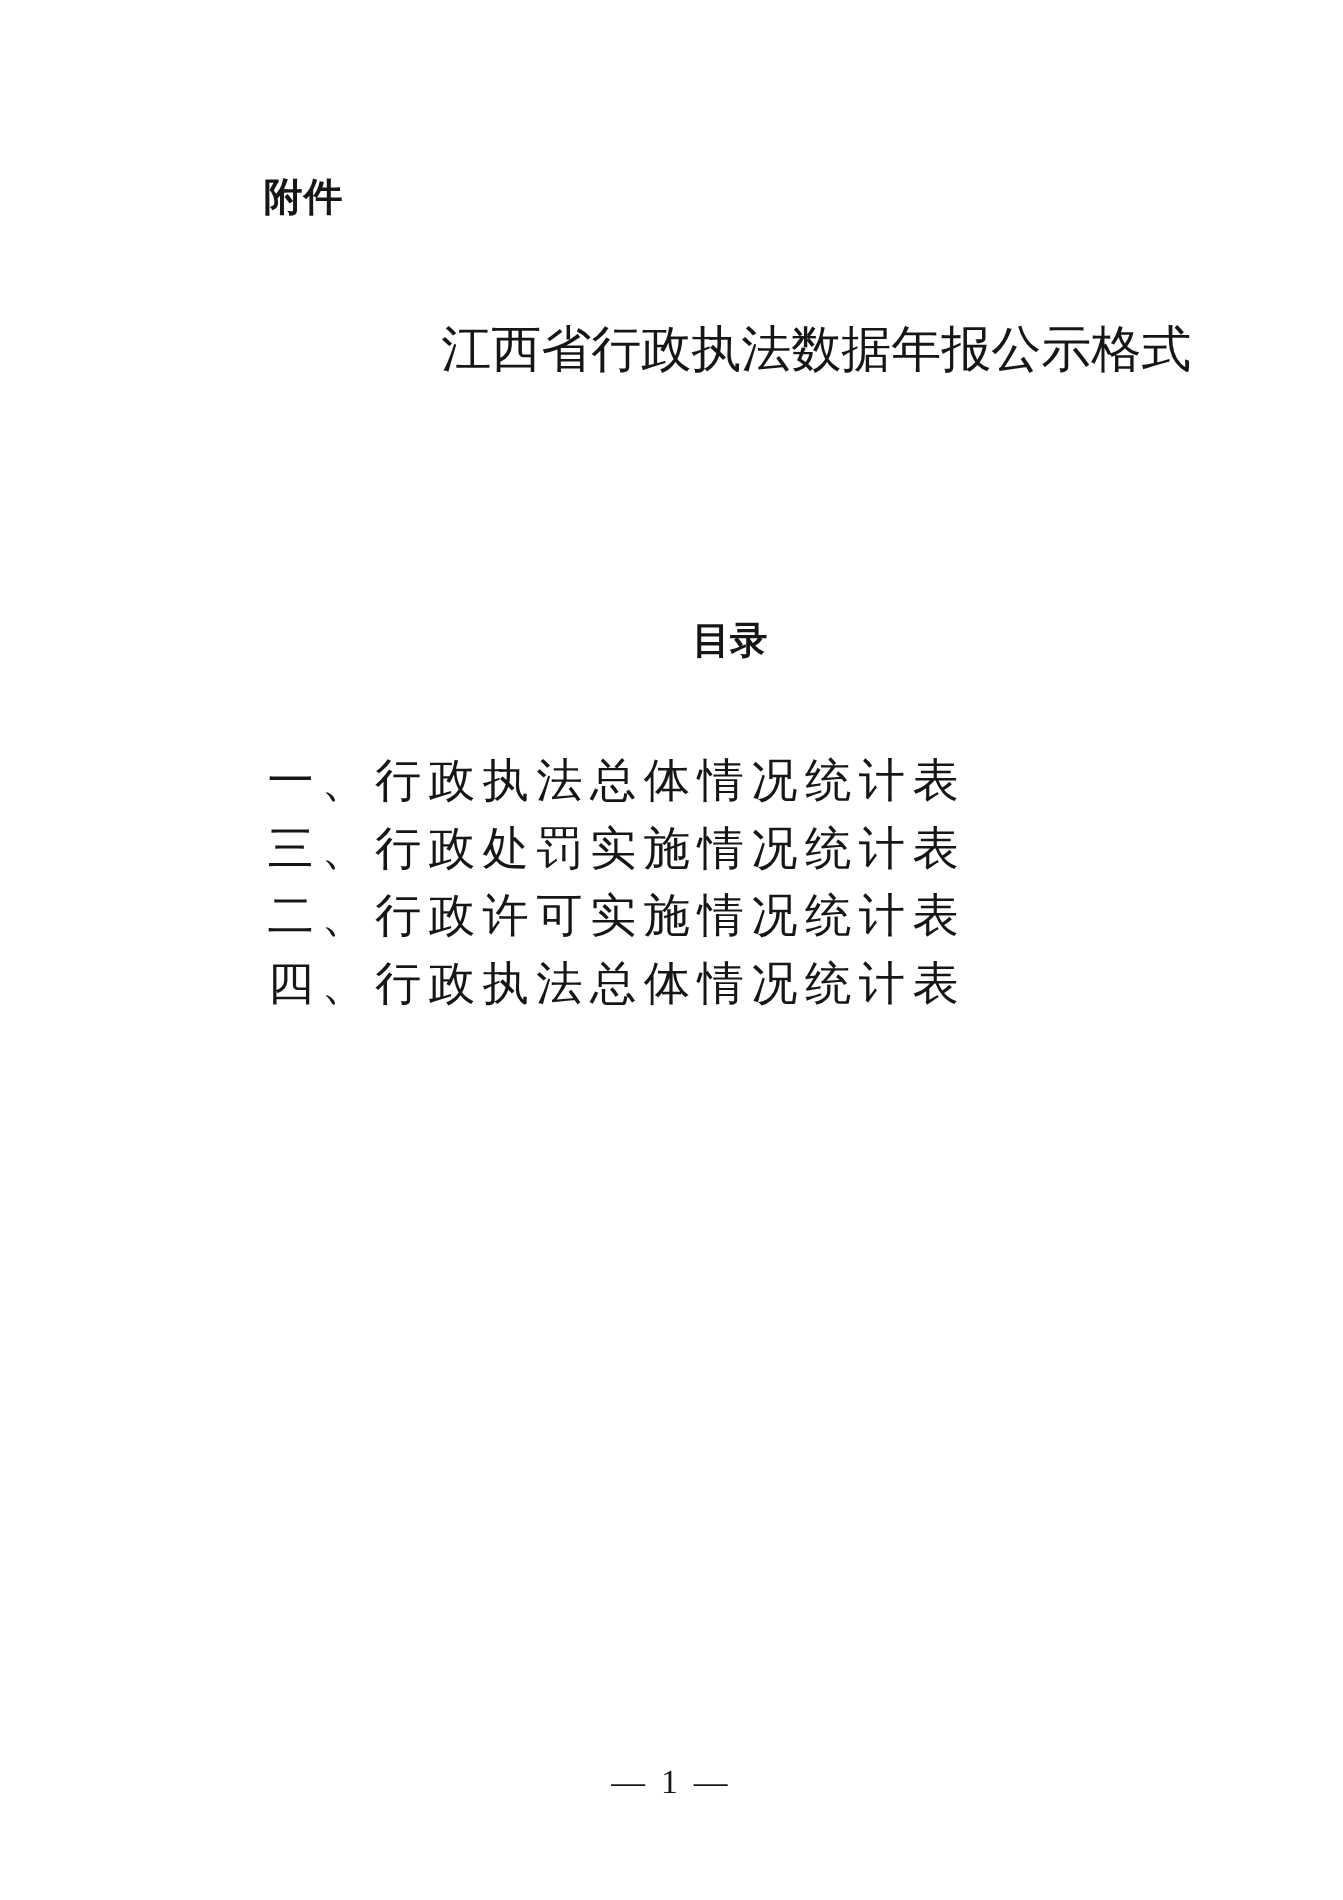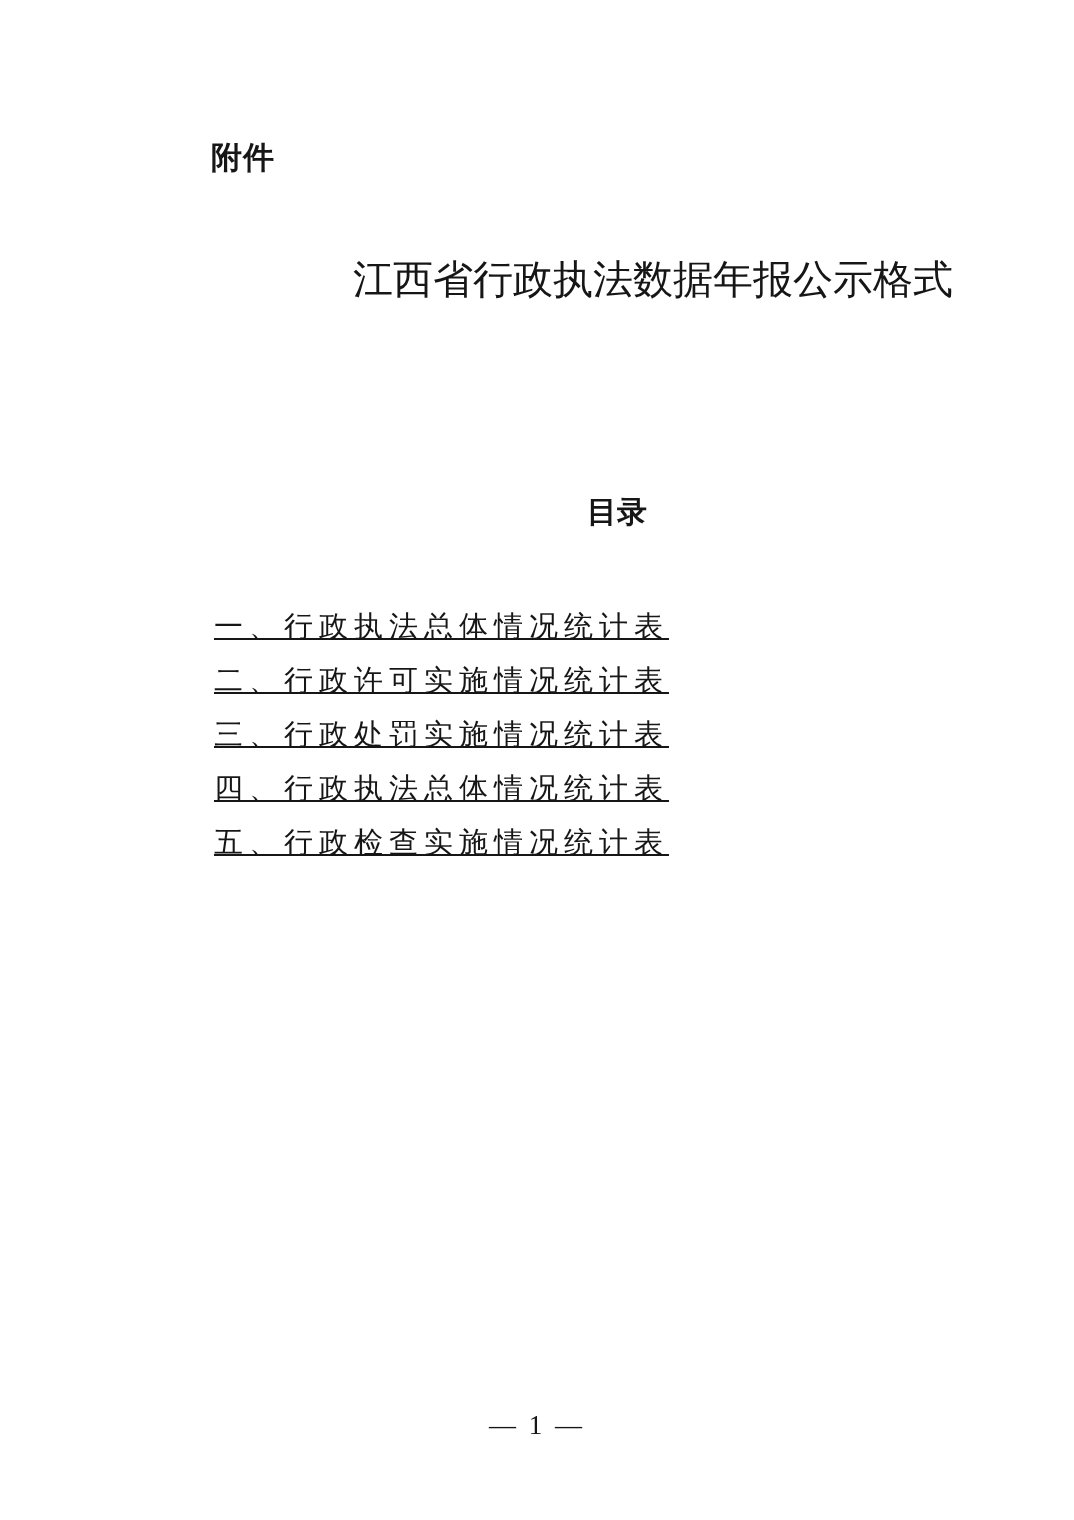--- a/index.html
+++ b/index.html
@@ -41,41 +41,40 @@
     position: absolute;
     left: 296px;
     top: 378px;
     font-size: 40px;
     font-weight: 700;
     font-family: "Liberation Sans", sans-serif;
     white-space: nowrap;
   }
   .toc-heading {
     position: absolute;
-    left: 539px;
+    left: 506px;
     top: 492px;
     font-size: 30px;
     font-weight: 700;
     font-family: "Liberation Sans", sans-serif;
     white-space: nowrap;
   }
   .toc-list {
     position: absolute;
     left: 166px;
     top: 611px;
   }
   .toc-item {
-    font-size: 29px;
+    font-size: 37px;
     line-height: 30px;
     margin-bottom: 24px;
     font-weight: 400;
     font-family: "Liberation Serif", serif;
     letter-spacing: 6px;
     white-space: nowrap;
-    text-decoration: underline;
   }
   .page-number {
     position: absolute;
     left: 0;
     right: 0;
     top: 1410px;
     text-align: center;
     font-size: 27px;
     font-weight: 400;
     font-family: "Liberation Serif", serif;
@@ -90,21 +89,20 @@
 
   <div class="attachment-label">附件</div>
 
   <div class="doc-title">江西省行政执法数据年报公示格式</div>
 
 
   <div class="toc-heading">目录</div>
 
   <div class="toc-list">
     <div class="toc-item">一、行政执法总体情况统计表</div>
+    <div class="toc-item">三、行政处罚实施情况统计表</div>
     <div class="toc-item">二、行政许可实施情况统计表</div>
-    <div class="toc-item">三、行政处罚实施情况统计表</div>
     <div class="toc-item">四、行政执法总体情况统计表</div>
-    <div class="toc-item">五、行政检查实施情况统计表</div>
   </div>
 
   <div class="page-number">— 1 —</div>
 
 </div>
 
 </body></html>

